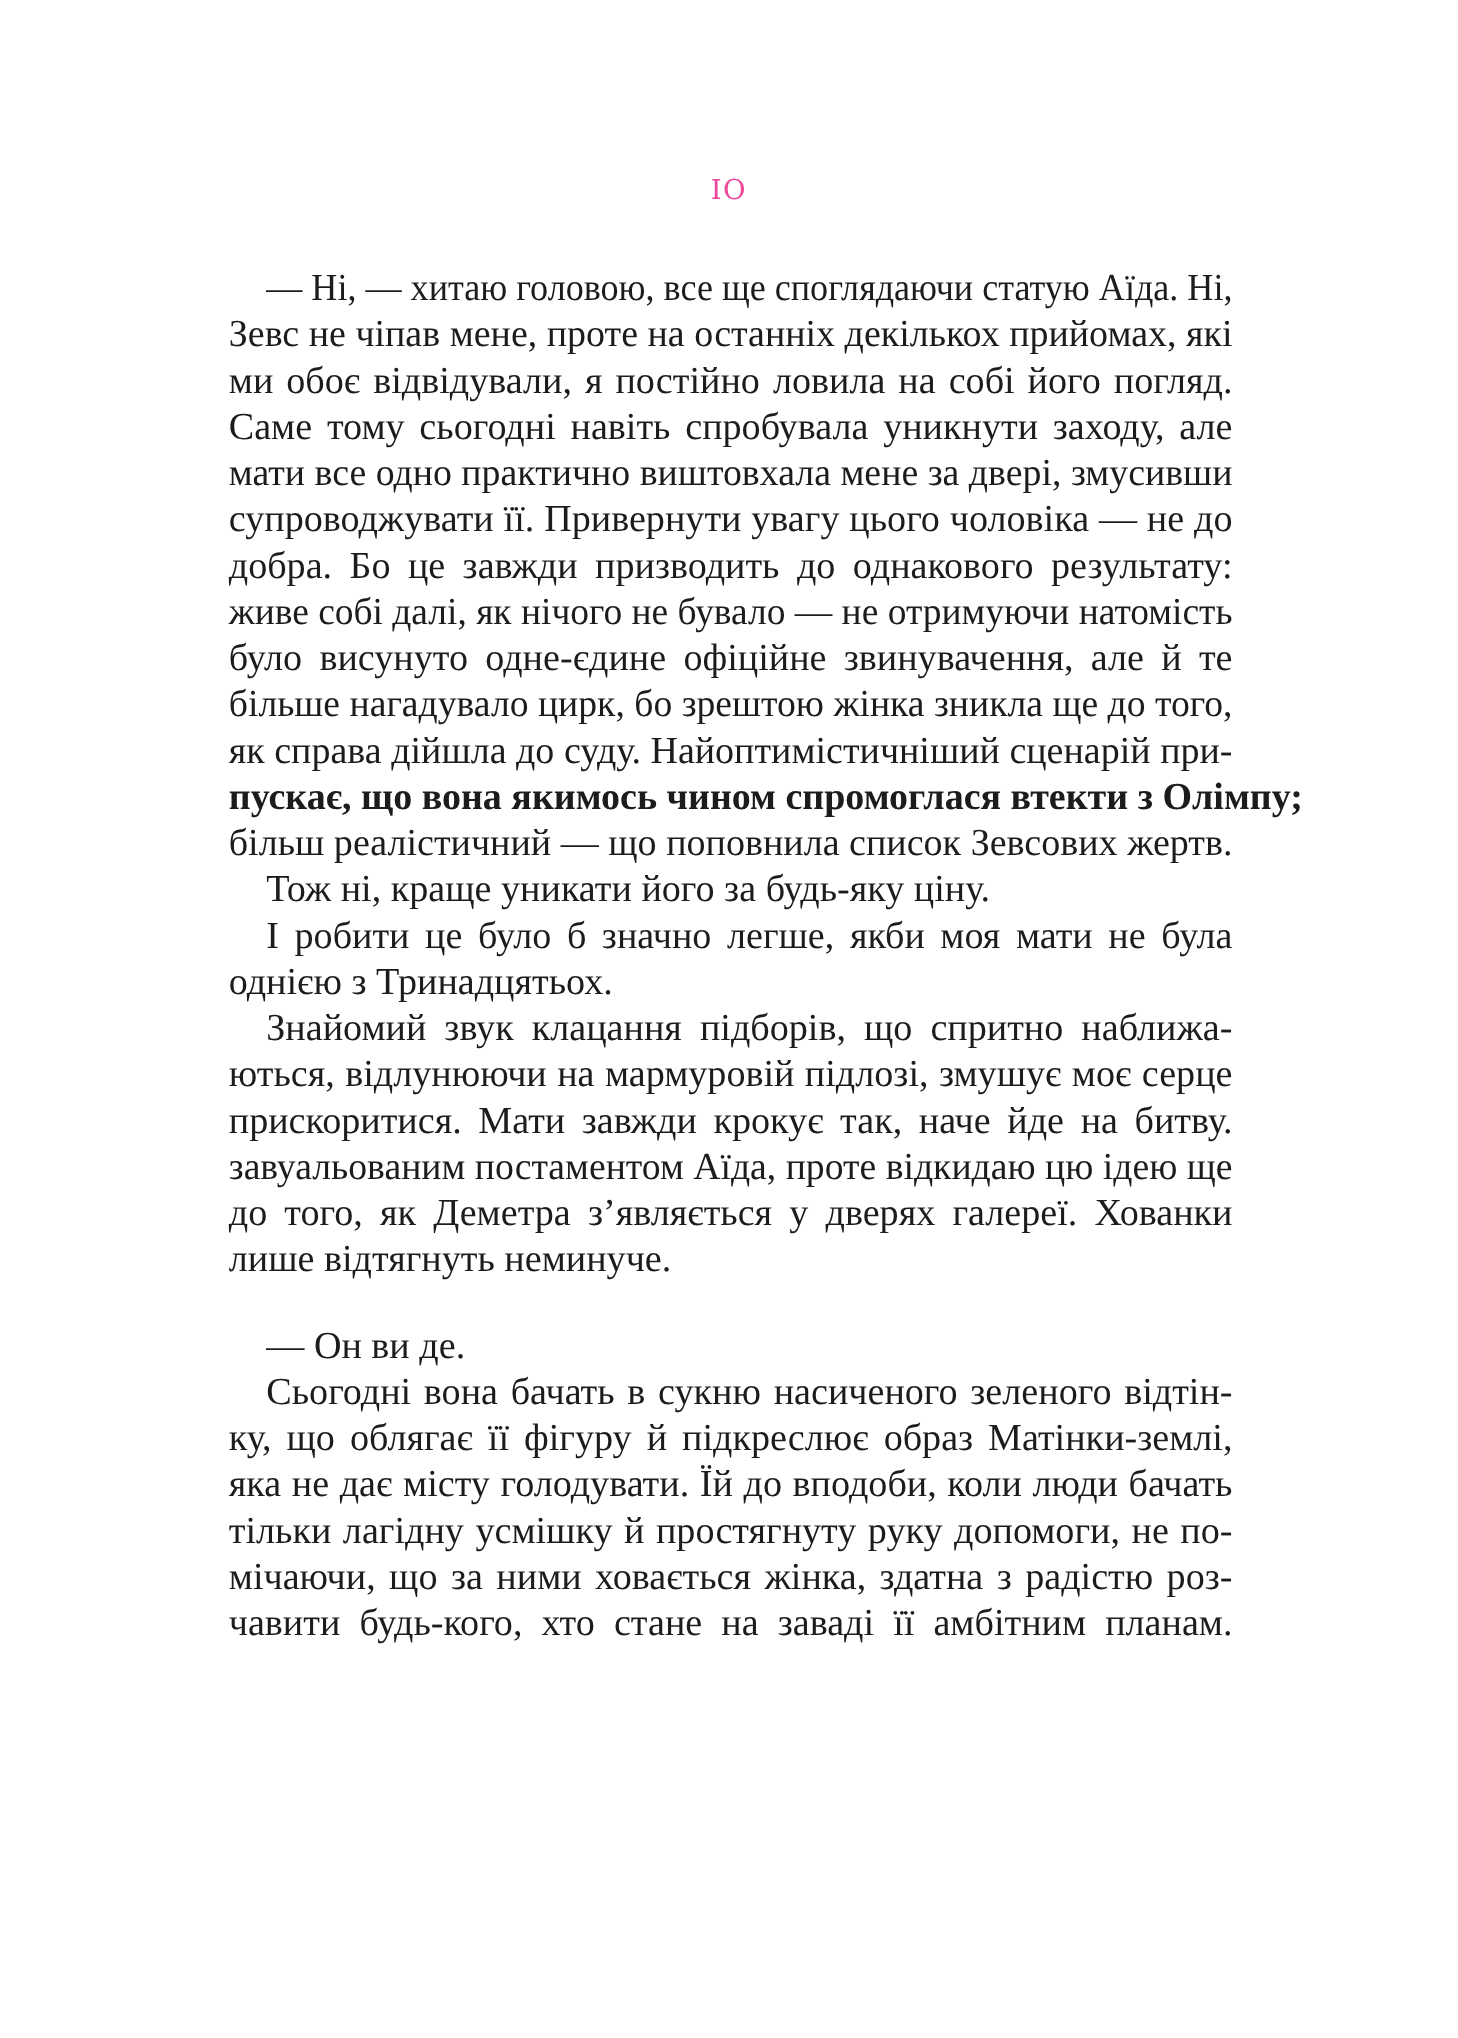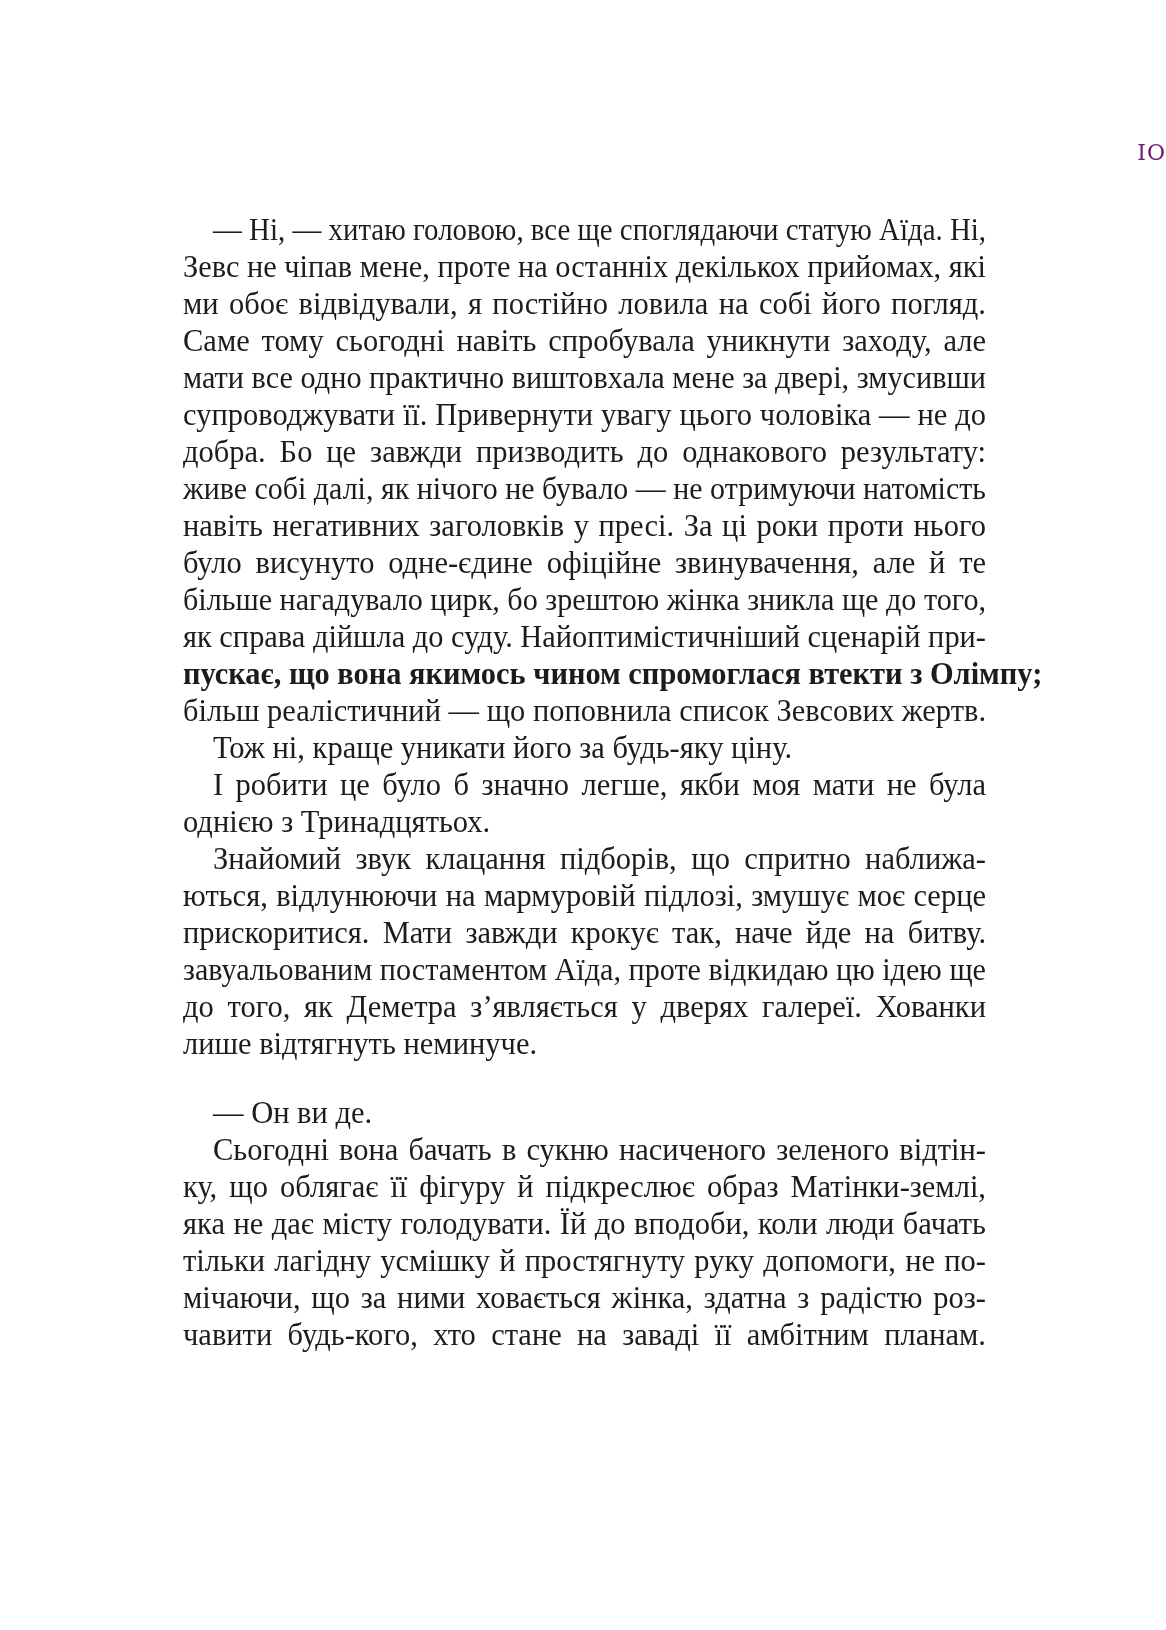--- a/index.html
+++ b/index.html
@@ -3,23 +3,23 @@
 <meta charset="utf-8">
 <style>
   html, body { margin: 0; padding: 0; background: #ffffff; }
   body { width: 1166px; height: 1630px; position: relative; overflow: hidden; }
   .page {
     position: absolute; left: 0; top: 0; width: 1166px; height: 1630px;
     background: #ffffff;
   }
   .page-number {
     position: absolute; left: 0; width: 1166px; top: 140px;
-    text-align: right;
+    text-align: center;
     font-family: "DejaVu Serif", "Liberation Serif", serif;
-    font-size: 22px; letter-spacing: 1px; color: #701a75;
+    font-size: 22px; letter-spacing: 1px; color: #ec4899;
   }
   .text-block {
     position: absolute; left: 183px; top: 212px; width: 803px;
     font-family: "Liberation Serif", "DejaVu Serif", serif;
     font-size: 30.5px; color: #1c1c1c;
   }
   .line {
     display: block; height: 37px; line-height: 37px; white-space: nowrap;
     text-align: justify; text-align-last: justify;
     overflow: visible;
@@ -37,21 +37,20 @@
 
     <div>
       <span class="line indent" style="white-space: nowrap;"><span style="white-space: nowrap; display: inline-block; transform-origin: left center; transform: scaleX(0.946706);">— Ні, — хитаю головою, все ще споглядаючи статую Аїда. Ні,</span></span>
       <span class="line" style="white-space: nowrap;"><span style="white-space: nowrap; display: inline-block; transform-origin: left center; transform: scaleX(0.996317);">Зевс не чіпав мене, проте на останніх декількох прийомах, які</span></span>
       <span class="line" style="white-space: nowrap;">ми обоє відвідували, я постійно ловила на собі його погляд.</span>
       <span class="line" style="white-space: nowrap;">Саме тому сьогодні навіть спробувала уникнути заходу, але</span>
       <span class="line" style="white-space: nowrap;"><span style="white-space: nowrap; display: inline-block; transform-origin: left center; transform: scaleX(0.992507);">мати все одно практично виштовхала мене за двері, змусивши</span></span>
       <span class="line" style="white-space: nowrap;">супроводжувати її. Привернути увагу цього чоловіка — не до</span>
       <span class="line" style="white-space: nowrap;">добра. Бо це завжди призводить до однакового результату:</span>
       <span class="line" style="white-space: nowrap;"><span style="white-space: nowrap; display: inline-block; transform-origin: left center; transform: scaleX(0.982451);">живе собі далі, як нічого не бувало — не отримуючи натомість</span></span>
-      <span class="line" style="white-space: nowrap;">навіть негативних заголовків у пресі. За ці роки проти нього</span>
       <span class="line" style="white-space: nowrap;">було висунуто одне-єдине офіційне звинувачення, але й те</span>
       <span class="line" style="white-space: nowrap;"><span style="white-space: nowrap; display: inline-block; transform-origin: left center; transform: scaleX(0.988023);">більше нагадувало цирк, бо зрештою жінка зникла ще до того,</span></span>
       <span class="line" style="white-space: nowrap;"><span style="white-space: nowrap; display: inline-block; transform-origin: left center; transform: scaleX(0.997225);">як справа дійшла до суду. Найоптимістичніший сценарій при-</span></span>
       <span class="line" style="white-space: nowrap; font-weight: bold;"><span style="white-space: nowrap; display: inline-block; transform-origin: left center; transform: scaleX(0.996838);">пускає, що вона якимось чином спромоглася втекти з Олімпу;</span></span>
       <span class="line" style="white-space: nowrap;"><span style="white-space: nowrap; display: inline-block; transform-origin: left center; transform: scaleX(0.998349);">більш реалістичний — що поповнила список Зевсових жертв.</span></span>
     </div>
 
     <div>
       <span class="line indent last" style="white-space: nowrap;">Тож ні, краще уникати його за будь-яку ціну.</span>
     </div>

